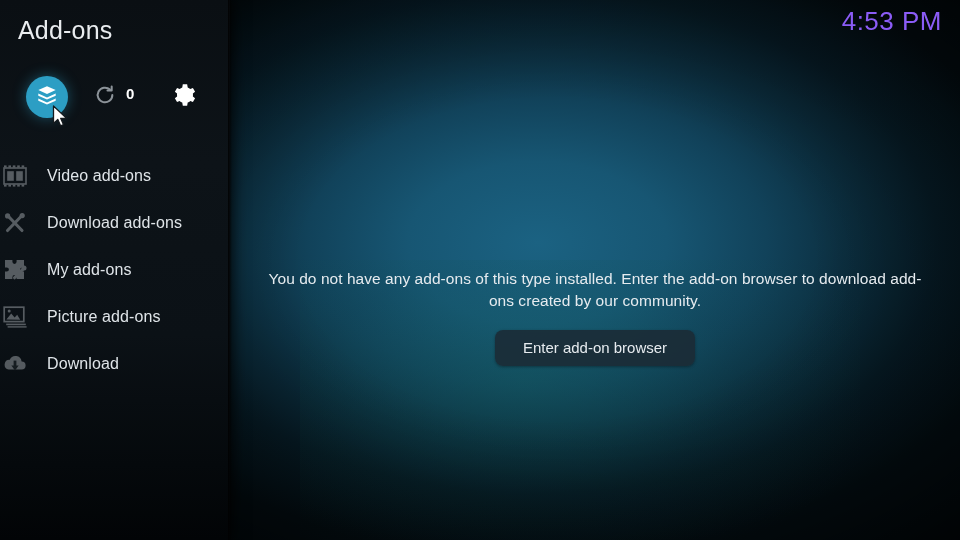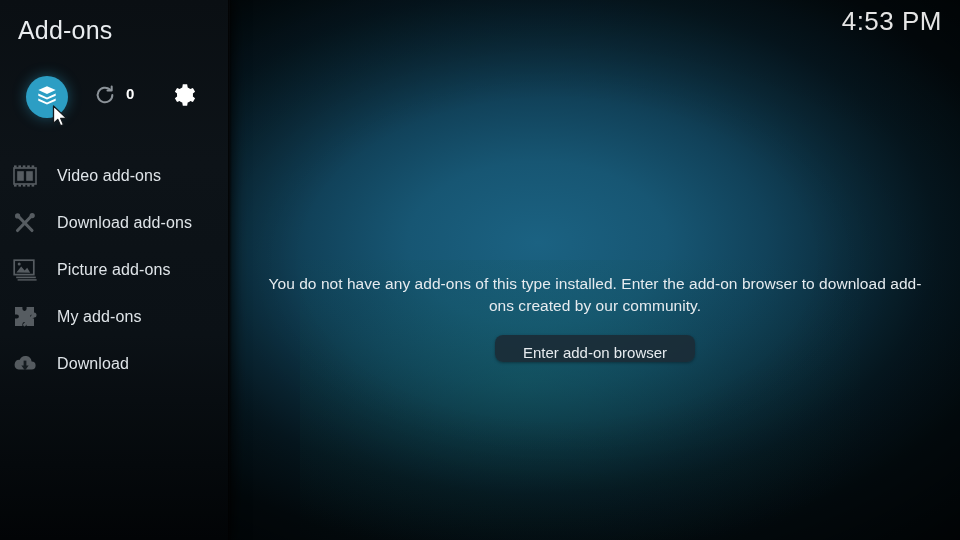--- a/index.html
+++ b/index.html
@@ -92,21 +92,21 @@
     letter-spacing: 0.2px;
     z-index: 10;
   }
 
   
   .clock {
     position: absolute;
     right: 18px; top: 6px;
     font-size: 26px;
     font-weight: 300;
-    color: #e5e5e5;
+    color: #8b5cf6;
     letter-spacing: 0.5px;
     z-index: 10;
   }
 
   
   .toolbar {
     position: absolute;
     left: 0; top: 74px;
     width: 230px;
     height: 48px;
@@ -149,21 +149,20 @@
     position: absolute;
     left: 0; top: 152px;
     width: 230px;
     z-index: 10;
   }
   .menu-item {
     position: relative;
     height: 47px;
     display: flex;
     align-items: center;
-    padding-left: 10px;
   }
   .menu-icon {
     width: 30px; height: 30px;
     display: flex;
     align-items: center;
     justify-content: center;
     flex: 0 0 30px;
     opacity: 0.38;
   }
   .menu-label {
@@ -197,21 +196,21 @@
     font-weight: 400;
     color: #e6ebef;
     line-height: 22px;
     letter-spacing: 0.05px;
     margin: 0 auto;
     max-width: 672px;
   }
   .empty-btn {
     display: inline-block;
     margin-top: 18px;
-    padding: 9px 28px 1px 28px;
+    padding: 9px 28px 10px 28px;
     background: rgba(27,42,52,0.88);
     color: #e6ebef;
     font-size: 15px;
     font-weight: 400;
     border: none;
     border-radius: 8px;
     box-shadow: 0 1px 3px rgba(0,0,0,0.35);
     cursor: pointer;
   }
 </style>
@@ -310,46 +309,46 @@
           </g>
           <circle cx="19.2" cy="4.6" r="2.6" fill="#cfd5da"></circle>
           <circle cx="4.6" cy="4.9" r="2.6" fill="#cfd5da"></circle>
         </svg>
       </span>
       <span class="menu-label">Download add-ons</span>
     </div>
 
     <div class="menu-item">
       <span class="menu-icon">
+        <svg width="24" height="24" viewBox="0 0 24 24">
+          <path d="M2 2h7.4v1.8a2.1 2.1 0 1 0 4.2 0V2H21v7.4h-1.8a2.1 2.1 0 1 0 0 4.2H21V21h-7.4v-1.8a2.1 2.1 0 1 0-4.2 0V21H2v-7.4h1.8a2.1 2.1 0 1 0 0-4.2H2V2z" fill="#cfd5da"></path>
+          <g stroke="#cfd5da" stroke-width="3" stroke-linecap="round">
+            <line x1="11.5" y1="19.8" x2="20.5" y2="10.6"></line>
+          </g>
+          <circle cx="21" cy="10" r="2.5" fill="#cfd5da"></circle>
+        </svg>
+      </span>
+      <span class="menu-label">My add-ons</span>
+    </div>
+
+    <div class="menu-item">
+      <span class="menu-icon">
         <svg width="24" height="22" viewBox="0 0 24 22">
           <rect x="1.2" y="1.2" width="19.6" height="14.4" fill="none" stroke="#cfd5da" stroke-width="1.7"></rect>
           <path d="M3.4 13.6 8.2 7.4l3.4 4.1 2.6-2.8 3 5z" fill="#cfd5da"></path>
           <circle cx="6.2" cy="5" r="1.5" fill="#cfd5da"></circle>
           <rect x="3.2" y="17.6" width="19.6" height="1.6" fill="#cfd5da"></rect>
           <rect x="4.6" y="20.2" width="19" height="1.4" fill="#cfd5da"></rect>
         </svg>
       </span>
       <span class="menu-label">Picture add-ons</span>
     </div>
 
     <div class="menu-item">
       <span class="menu-icon">
-        <svg width="24" height="24" viewBox="0 0 24 24">
-          <path d="M2 2h7.4v1.8a2.1 2.1 0 1 0 4.2 0V2H21v7.4h-1.8a2.1 2.1 0 1 0 0 4.2H21V21h-7.4v-1.8a2.1 2.1 0 1 0-4.2 0V21H2v-7.4h1.8a2.1 2.1 0 1 0 0-4.2H2V2z" fill="#cfd5da"></path>
-          <g stroke="#cfd5da" stroke-width="3" stroke-linecap="round">
-            <line x1="11.5" y1="19.8" x2="20.5" y2="10.6"></line>
-          </g>
-          <circle cx="21" cy="10" r="2.5" fill="#cfd5da"></circle>
-        </svg>
-      </span>
-      <span class="menu-label">My add-ons</span>
-    </div>
-
-    <div class="menu-item">
-      <span class="menu-icon">
         <svg width="24" height="22" viewBox="0 0 24 22">
           <path d="M18.6 8.4a6.2 6.2 0 0 0-11.8-1.7A4.9 4.9 0 0 0 5.6 16.4h13a4 4 0 0 0 0-8z" fill="#cfd5da"></path>
           <g fill="#2b3237">
             <rect x="10.6" y="7.6" width="2.8" height="6"></rect>
             <path d="M8.3 12.6 12 17.4l3.7-4.8z"></path>
           </g>
         </svg>
       </span>
       <span class="menu-label">Download</span>
     </div>

